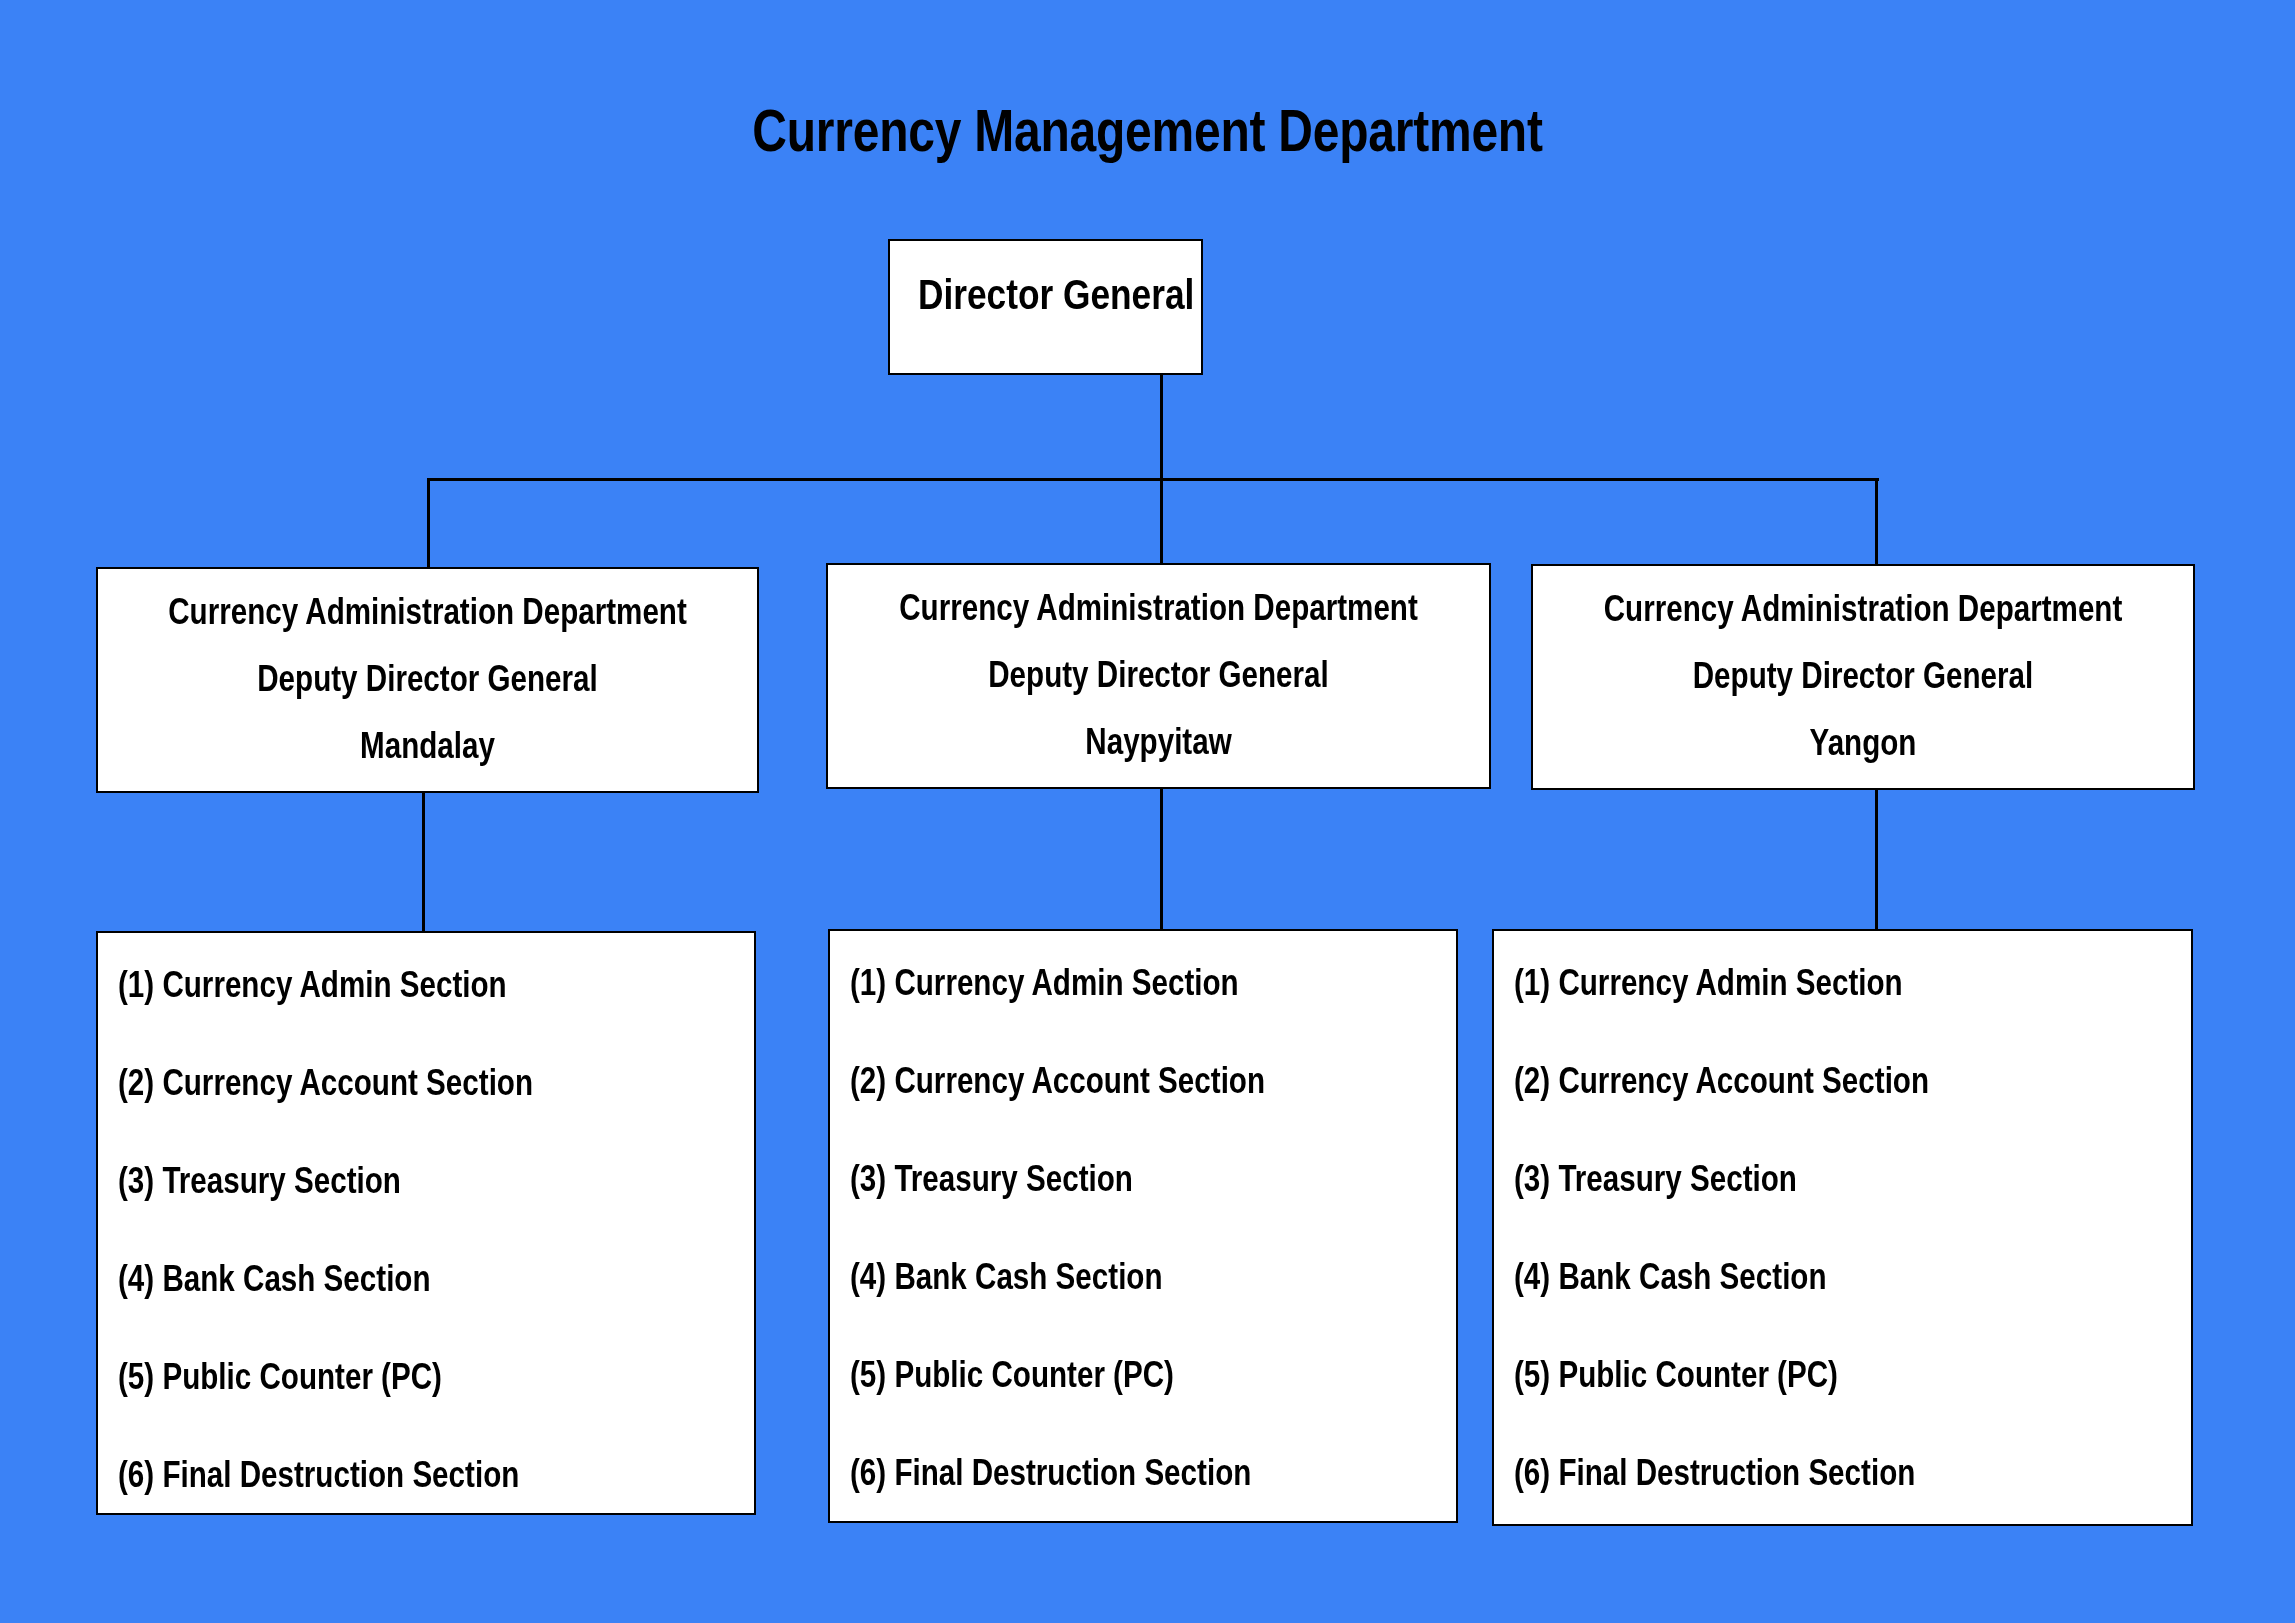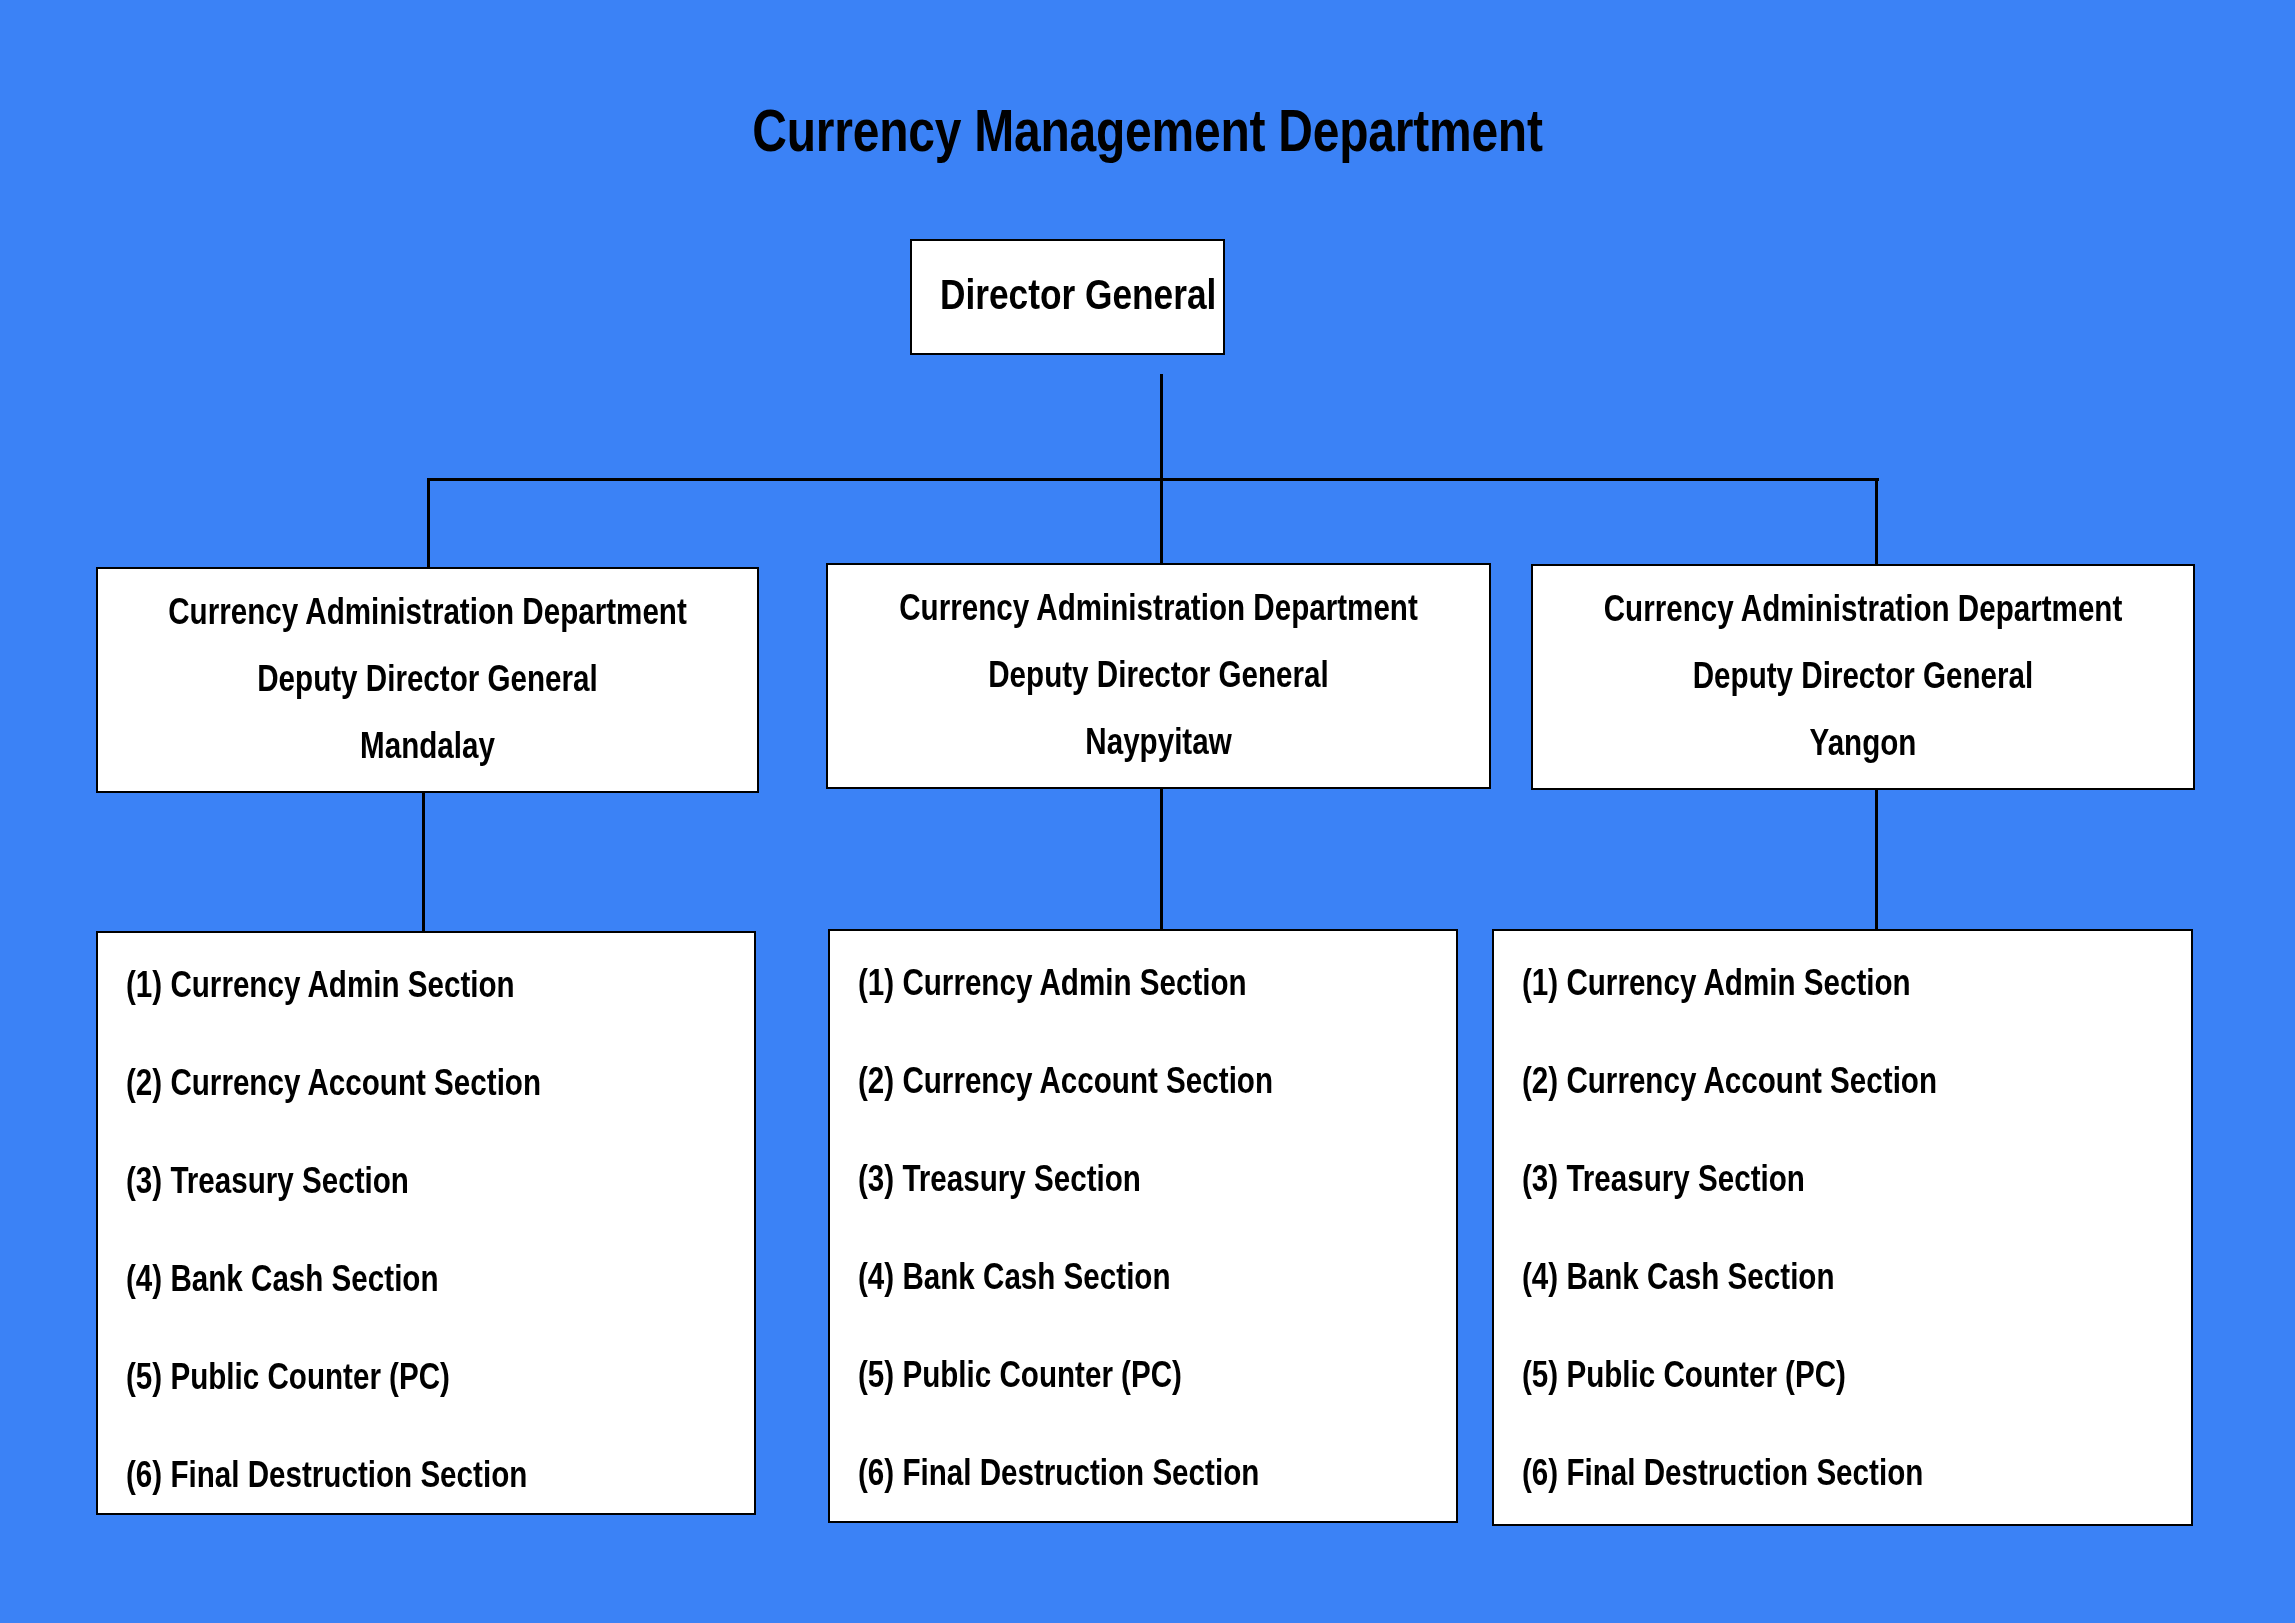--- a/index.html
+++ b/index.html
@@ -39,24 +39,24 @@
   
   .node-box {
     position: absolute;
     box-sizing: border-box;
     background: #ffffff;
     border: 2.6px solid #000000;
   }
 
   
   .root-box {
-    left: 910px;
+    left: 888px;
     top: 239px;
     width: 315px;
-    height: 116px;
+    height: 136px;
   }
   .root-label {
     position: absolute;
     left: 0;
     top: 30px;
     width: 100%;
     text-align: center;
     font-size: 43px;
     font-weight: 700;
     line-height: 1.1;
@@ -95,21 +95,20 @@
   
   .section-box.sect-0 { left: 96px;  top: 931px; width: 660px; height: 584px; }
   .section-box.sect-1 { left: 828px; top: 929px; width: 630px;  height: 594px; }
   .section-box.sect-2 { left: 1492px; top: 929px; width: 701px; height: 597px; }
 
   .section-list {
     position: absolute;
     left: 19.6px;
     top: 33px;
     right: 6.5px;
-    margin-left: 8px;
   }
   .section-item {
     display: block;
     font-size: 37px;
     font-weight: 700;
     line-height: 1.0;
     height: 98px;
     transform: scaleX(0.80);
     transform-origin: 0% 50%;
     white-space: nowrap;

